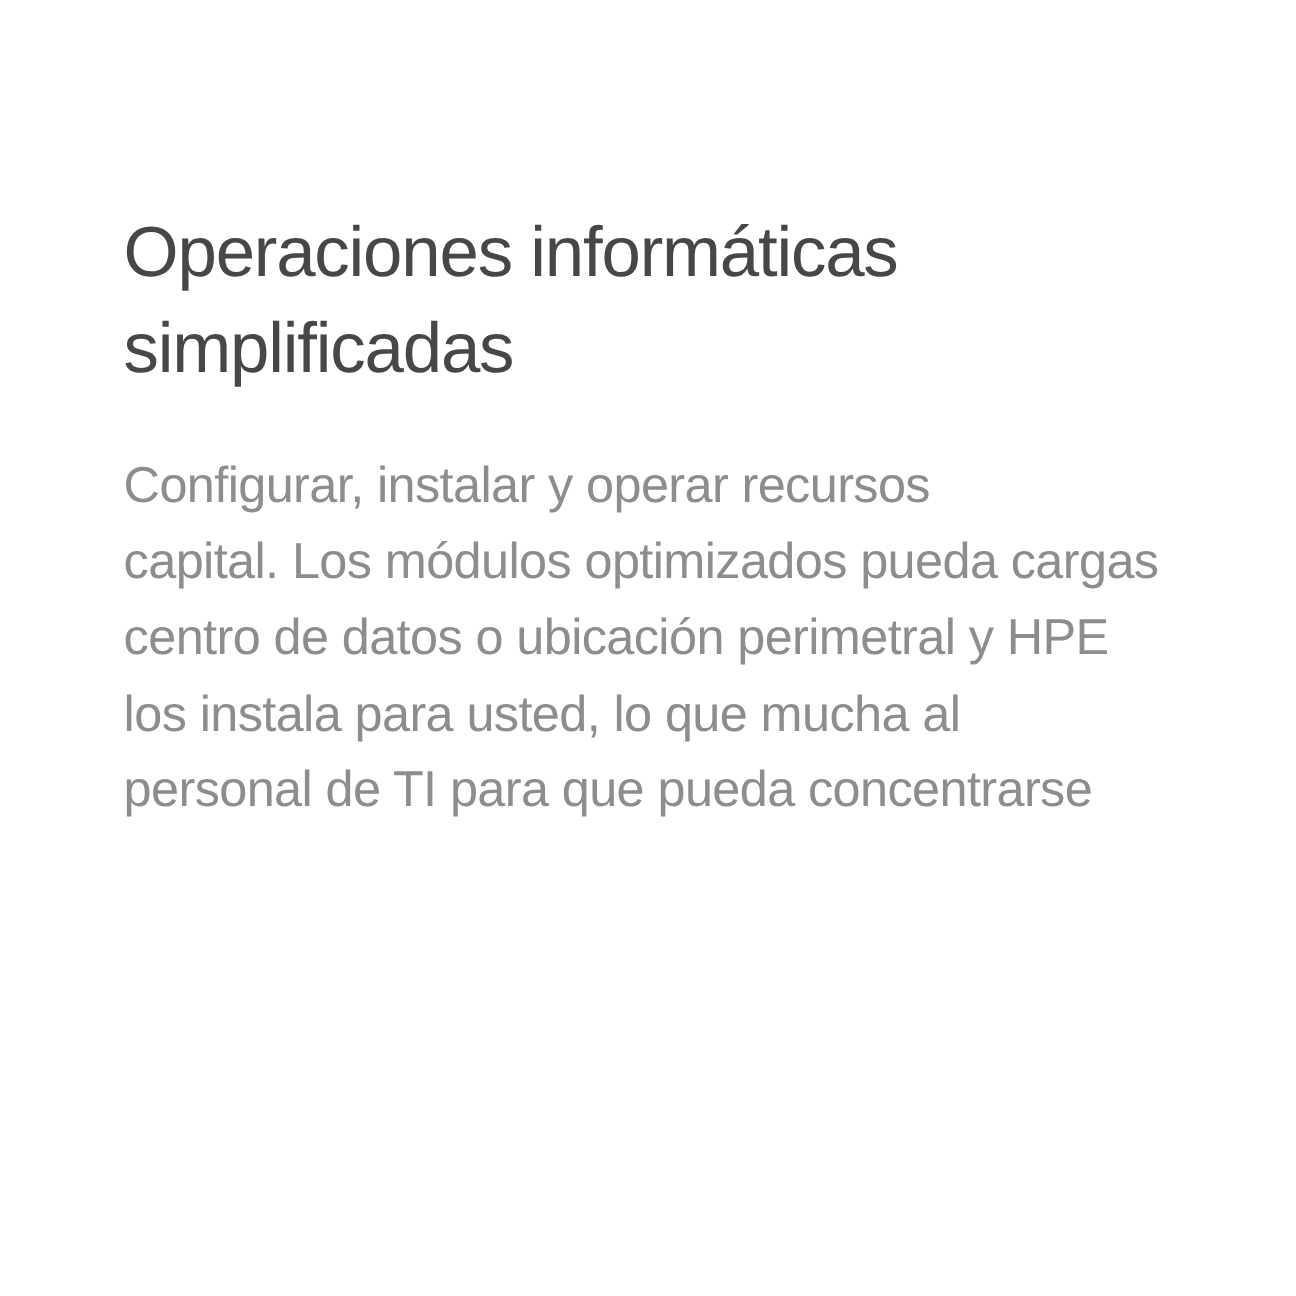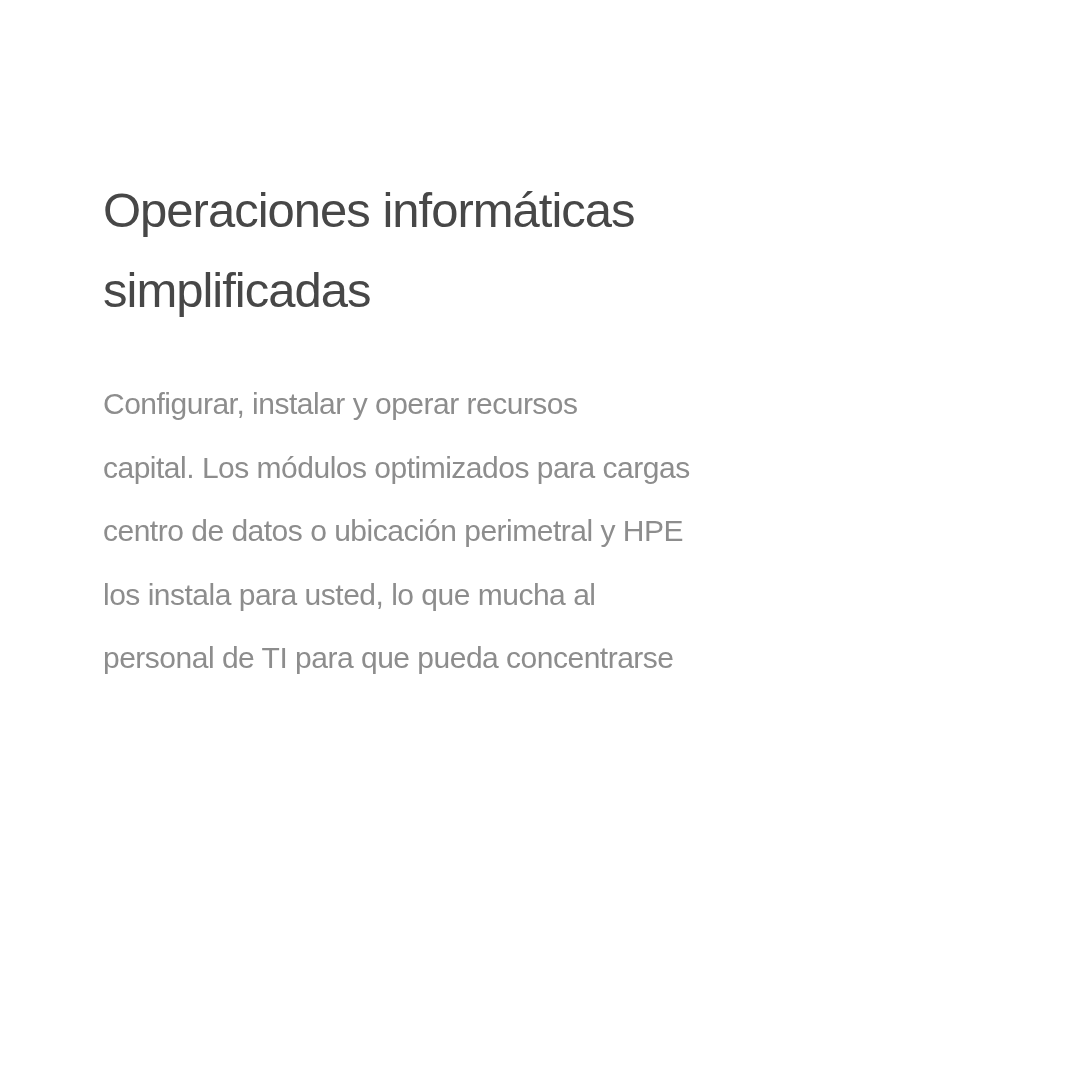--- a/index.html
+++ b/index.html
@@ -14,50 +14,50 @@
     font-family: "Liberation Sans", sans-serif;
   }
   .content {
     position: absolute;
     left: 103px;
     top: 170px;
     width: 880px;
   }
   .heading {
     margin: 0 0 42px 0;
-    font-size: 49px;
+    font-size: 59px;
     font-weight: 400;
     line-height: 80px;
     letter-spacing: -1px;
     color: #474747;
   }
   .heading .h-line {
     display: block;
   }
   .paragraph {
     margin: 0;
-    font-size: 30px;
+    font-size: 42px;
     font-weight: 400;
     line-height: 63.5px;
     letter-spacing: -0.5px;
     color: #8d8d8d;
   }
   .paragraph .p-line {
     display: block;
     white-space: nowrap;
   }
 </style>
 </head>
 <body>
 
 <main class="content">
   <h1 class="heading">
     <span class="h-line">Operaciones informáticas</span>
     <span class="h-line">simplificadas</span>
   </h1>
   <p class="paragraph">
     <span class="p-line">Configurar, instalar y operar recursos</span>
-    <span class="p-line">capital. Los módulos optimizados para cargas</span>
+    <span class="p-line">capital. Los módulos optimizados pueda cargas</span>
     <span class="p-line">centro de datos o ubicación perimetral y HPE</span>
     <span class="p-line">los instala para usted, lo que mucha al</span>
     <span class="p-line">personal de TI para que pueda concentrarse</span>
   </p>
 </main>
 
 </body></html>

